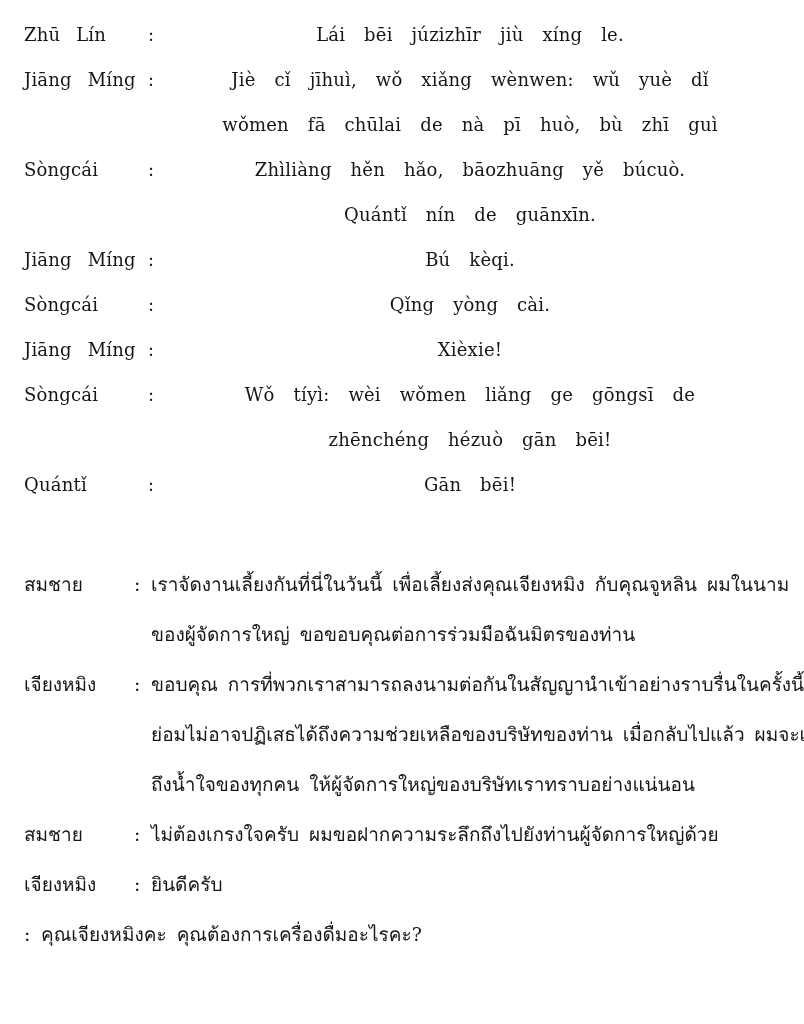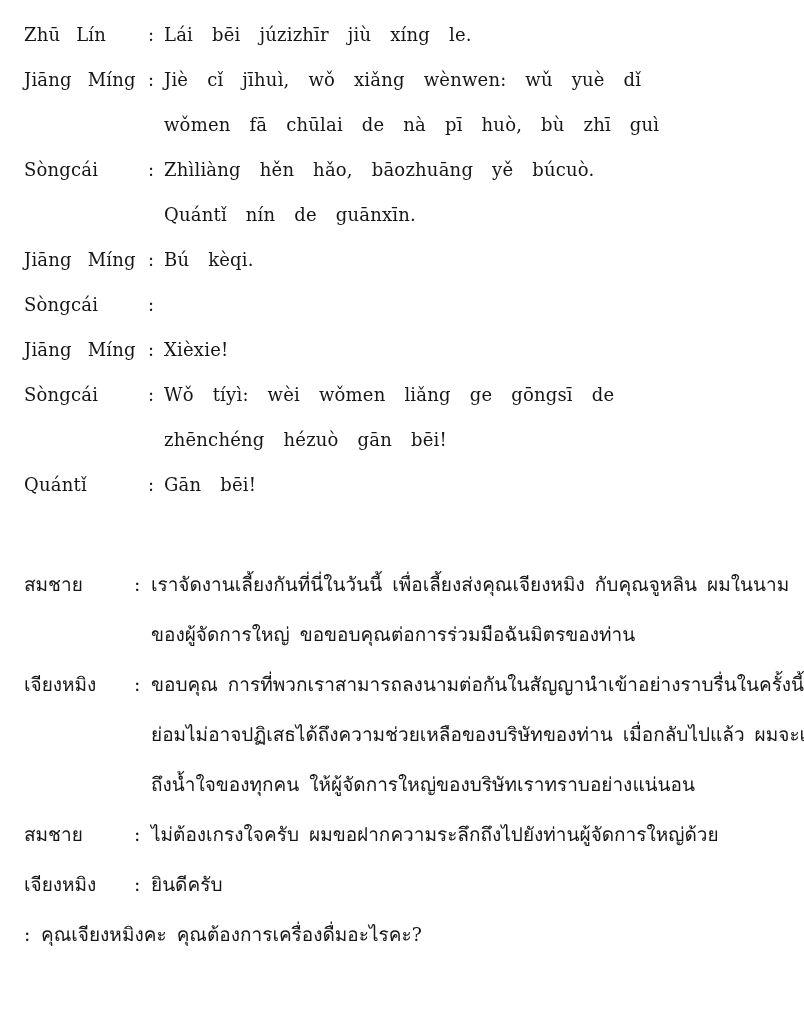--- a/index.html
+++ b/index.html
@@ -40,20 +40,21 @@
   }
   .pinyin .colon {
     flex: 0 0 16px;
     text-align: left;
   }
   .pinyin .utterance {
     flex: 1 1 auto;
     white-space: nowrap;
     word-spacing: 13px;
     letter-spacing: 0.2px;
+    text-align: center;
   }
   
   .thai { margin-top: 52px; }
   .thai .dlg-row {
     height: 50px;
     line-height: 50px;
     font-size: 19px;
   }
   .thai .speaker {
     flex: 0 0 110px;
@@ -100,20 +101,21 @@
         <span class="utterance">Quántǐ nín de guānxīn.</span>
       </div>
       <div class="dlg-row">
         <span class="speaker">Jiāng Míng</span>
         <span class="colon">:</span>
         <span class="utterance">Bú kèqi.</span>
       </div>
       <div class="dlg-row">
         <span class="speaker">Sòngcái</span>
         <span class="colon">:</span>
+        <span class="utterance">Qǐng yòng cài.</span>
       </div>
       <div class="dlg-row">
         <span class="speaker">Jiāng Míng</span>
         <span class="colon">:</span>
         <span class="utterance">Xièxie!</span>
       </div>
       <div class="dlg-row">
         <span class="speaker">Sòngcái</span>
         <span class="colon">:</span>
         <span class="utterance">Wǒ tíyì: wèi wǒmen liǎng ge gōngsī de</span>

